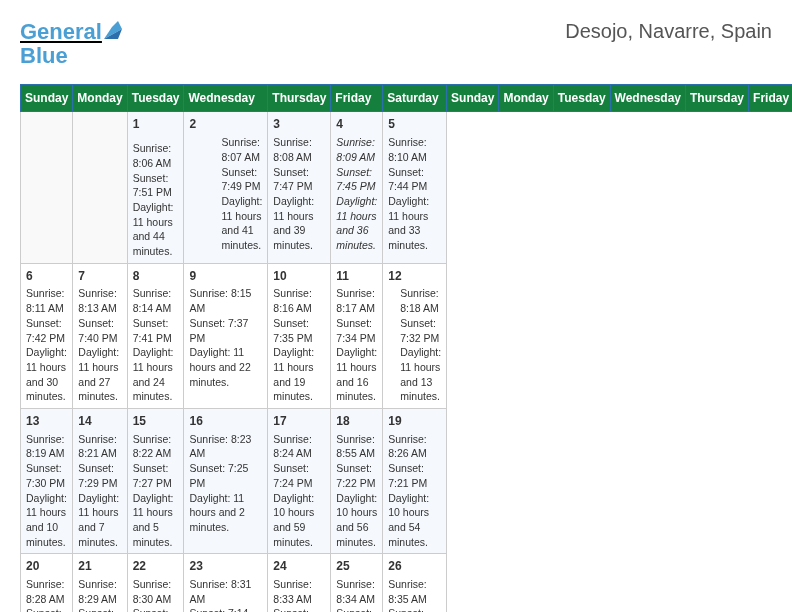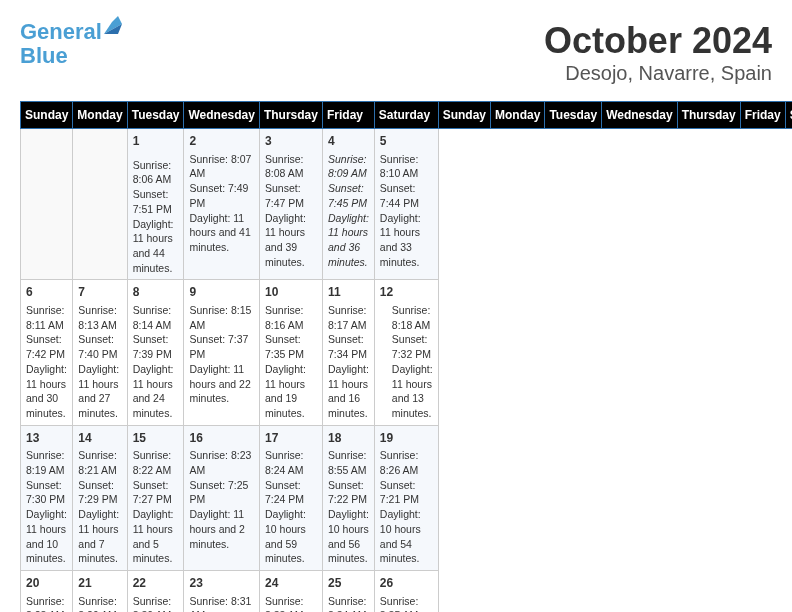--- a/index.html
+++ b/index.html
@@ -41,21 +41,21 @@
     .location-title {
       font-size: 20px;
       color: #555;
     }
     table {
       width: 100%;
       border-collapse: collapse;
       font-size: 11px;
     }
     thead tr th {
-      background-color: #000000;
+      background-color: #15803d;
       color: #fff;
       padding: 6px 4px;
       text-align: left;
       font-size: 12px;
       border: 1px solid #2c6fad;
     }
     tbody tr td {
       border: 1px solid #ccc;
       vertical-align: top;
       padding: 4px 5px;
@@ -83,33 +83,32 @@
     }
     .empty-cell {
       background: #f9f9f9 !important;
     }
   </style>
 </head>
 <body>
 
 <div class="header-area">
   <div class="logo">
-    <div style="display:flex; ">
+    <div style="display:flex; align-items:center;text-decoration:underline;">
       <span class="logo-text">
         <span>General</span>
       </span>
       <svg width="18" height="18" viewBox="0 0 18 18" style="margin-left:2px; margin-top:-4px;">
         <polygon points="0,18 18,8 14,0 8,6" fill="#4a9fd4"></polygon>
         <polygon points="0,18 14,18 18,8" fill="#2c6fad"></polygon>
       </svg>
     </div>
     <span class="logo-text" style="color:#4a9fd4; font-size:22px;">Blue</span>
   </div>
   <div class="title-area">
-    <div class="month-title">October 2024</div>
     <div class="location-title">Desojo, Navarre, Spain</div>
   </div>
 </div>
 
 <table>
   <thead>
     <tr>
     <th>Sunday</th>
         <th>Monday</th>
         <th>Tuesday</th>
@@ -131,21 +130,21 @@
         <td class="empty-cell"></td>
         <td class="empty-cell"></td>
         <td>
           <span class="day-number">1</span>
           <div class="cell-content" style="white-space: pre-line; margin-top: 8px;">Sunrise: 8:06 AM
 Sunset: 7:51 PM
 Daylight: 11 hours and 44 minutes.</div>
         </td>
         <td>
           <span class="day-number">2</span>
-          <div class="cell-content" style="white-space: pre-line;">Sunrise: 8:07 AM
+          <div class="cell-content" style="white-space: pre-line; margin-left: 32px;">Sunrise: 8:07 AM
 Sunset: 7:49 PM
 Daylight: 11 hours and 41 minutes.</div>
         </td>
         <td>
           <span class="day-number">3</span>
           <div class="cell-content" style="white-space: pre-line;">Sunrise: 8:08 AM
 Sunset: 7:47 PM
 Daylight: 11 hours and 39 minutes.</div>
         </td>
         <td>
@@ -170,21 +169,21 @@
         </td>
         <td>
           <span class="day-number">7</span>
           <div class="cell-content" style="white-space: pre-line;">Sunrise: 8:13 AM
 Sunset: 7:40 PM
 Daylight: 11 hours and 27 minutes.</div>
         </td>
         <td>
           <span class="day-number">8</span>
           <div class="cell-content" style="white-space: pre-line;">Sunrise: 8:14 AM
-Sunset: 7:39 PM
+Sunset: 7:41 PM
 Daylight: 11 hours and 24 minutes.</div>
         </td>
         <td>
           <span class="day-number">9</span>
           <div class="cell-content" style="white-space: pre-line;">Sunrise: 8:15 AM
 Sunset: 7:37 PM
 Daylight: 11 hours and 22 minutes.</div>
         </td>
         <td>
           <span class="day-number">10</span>

